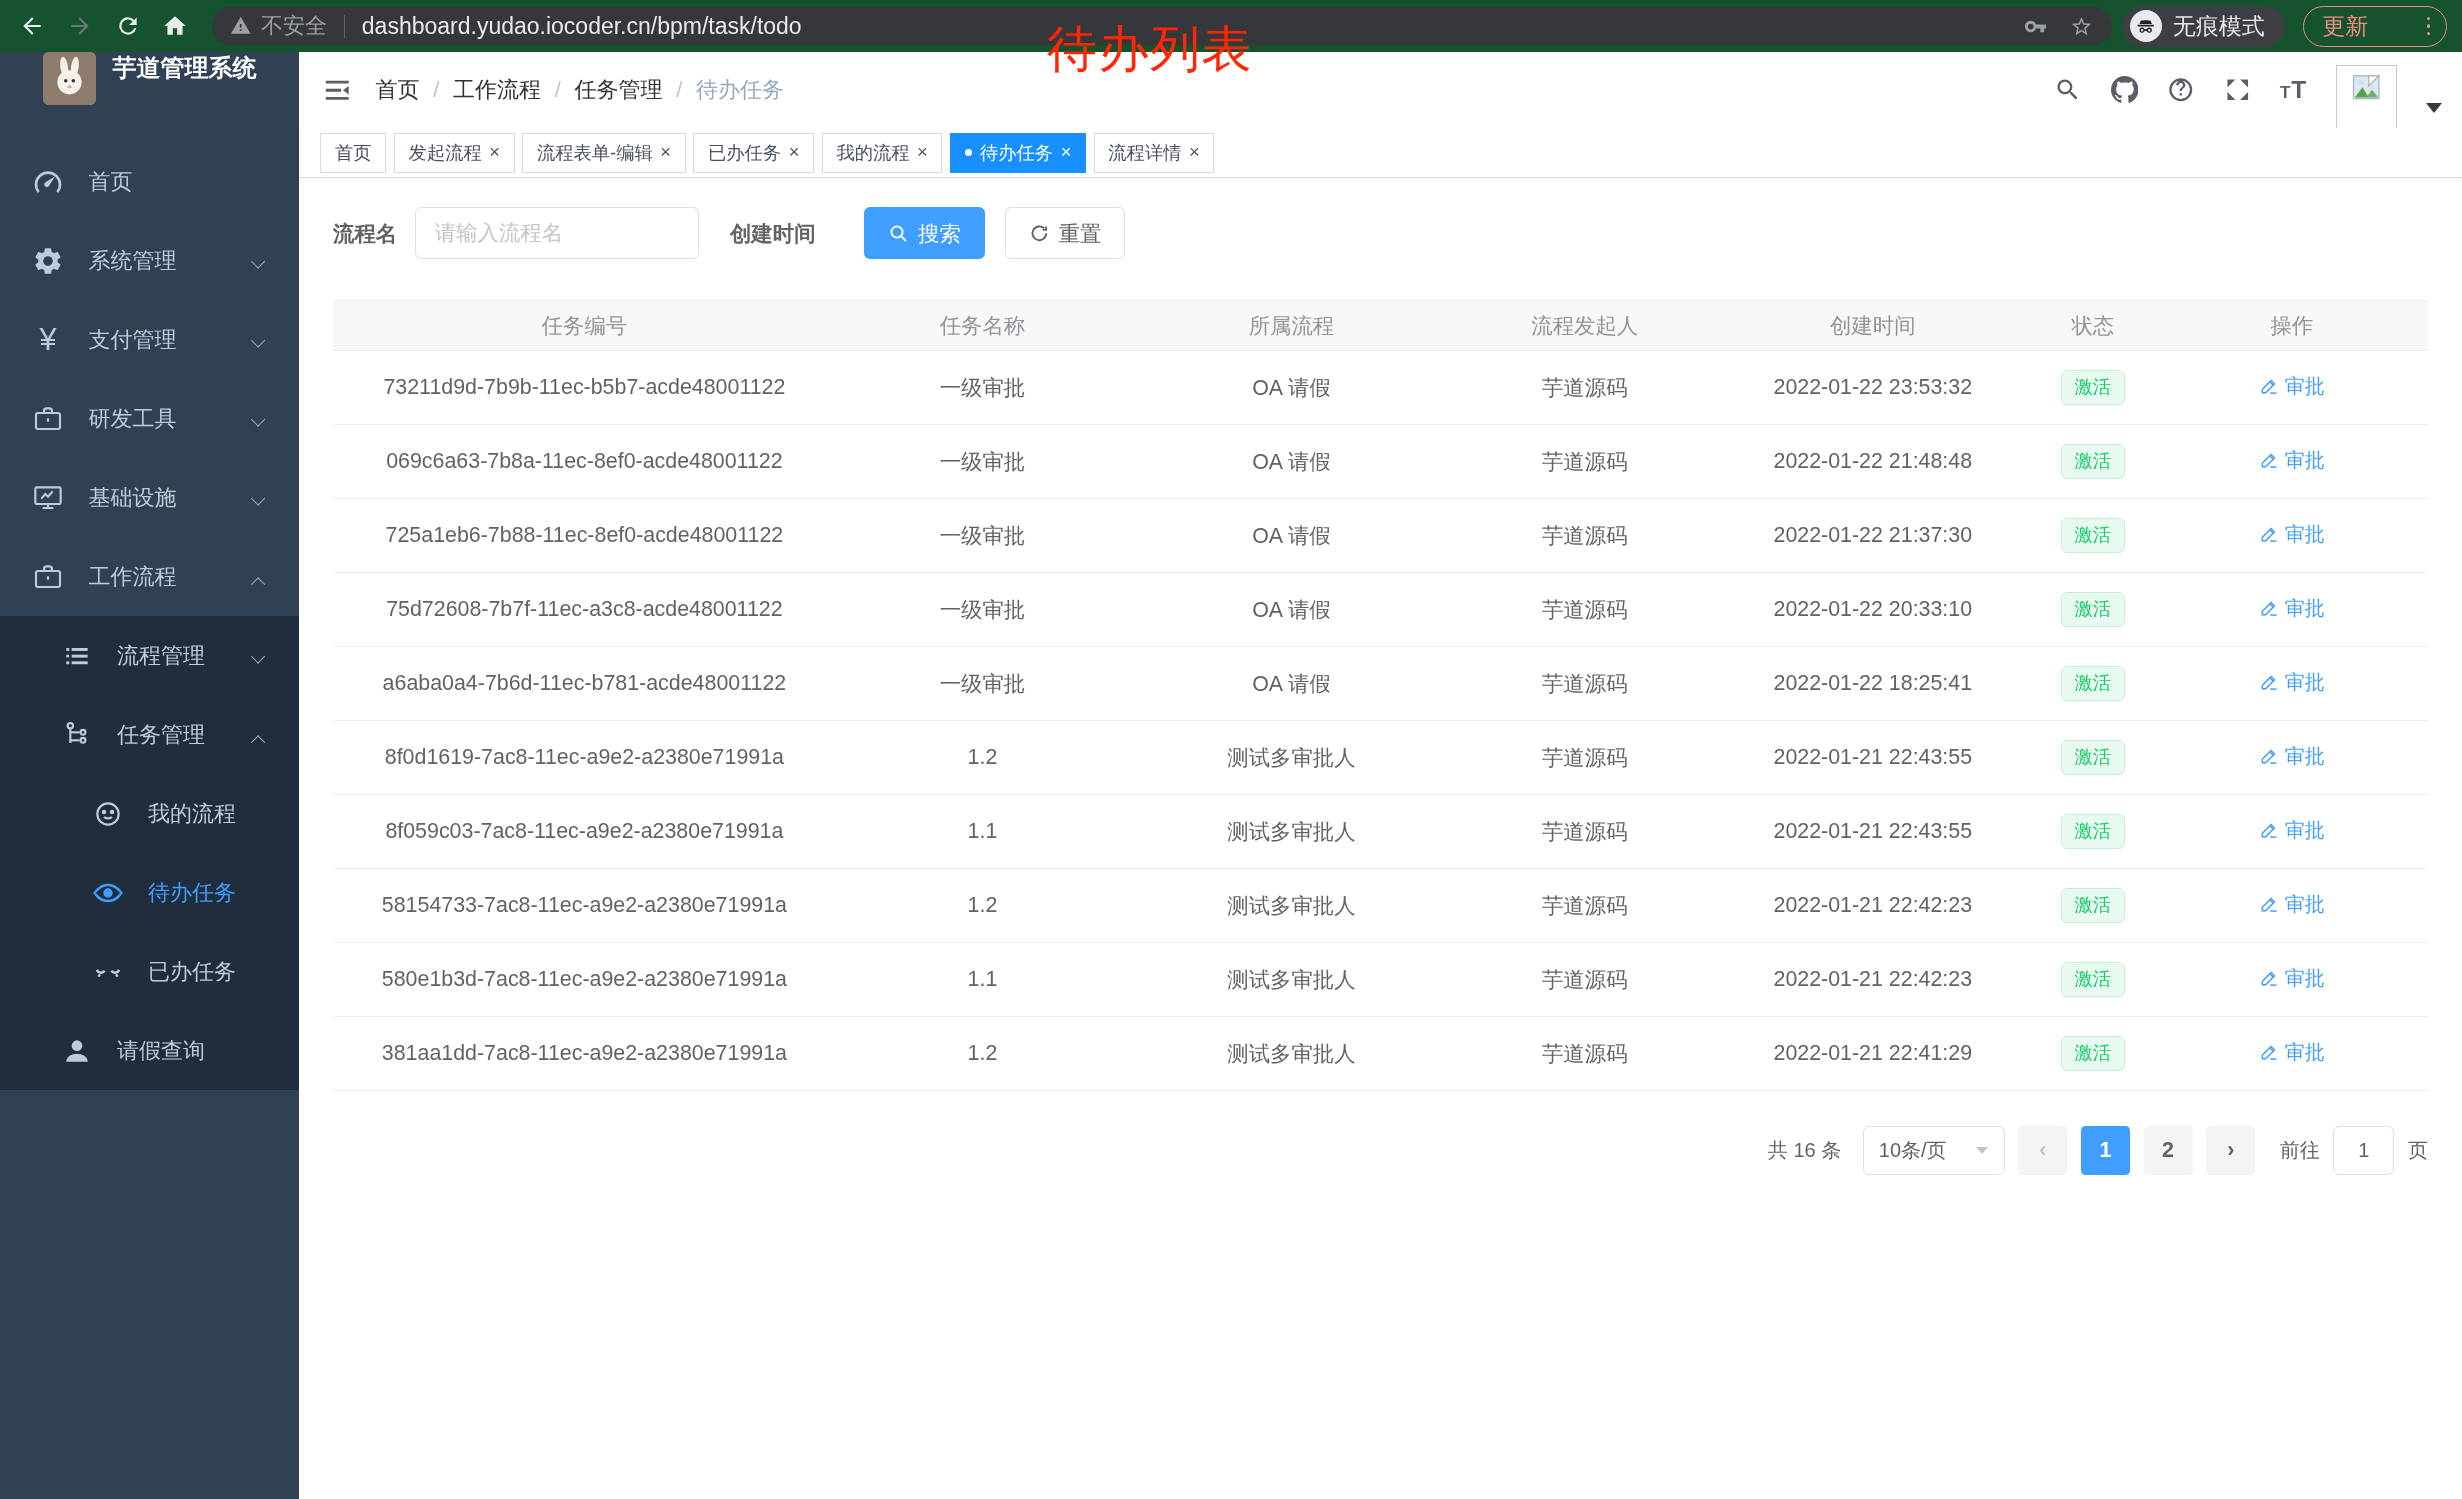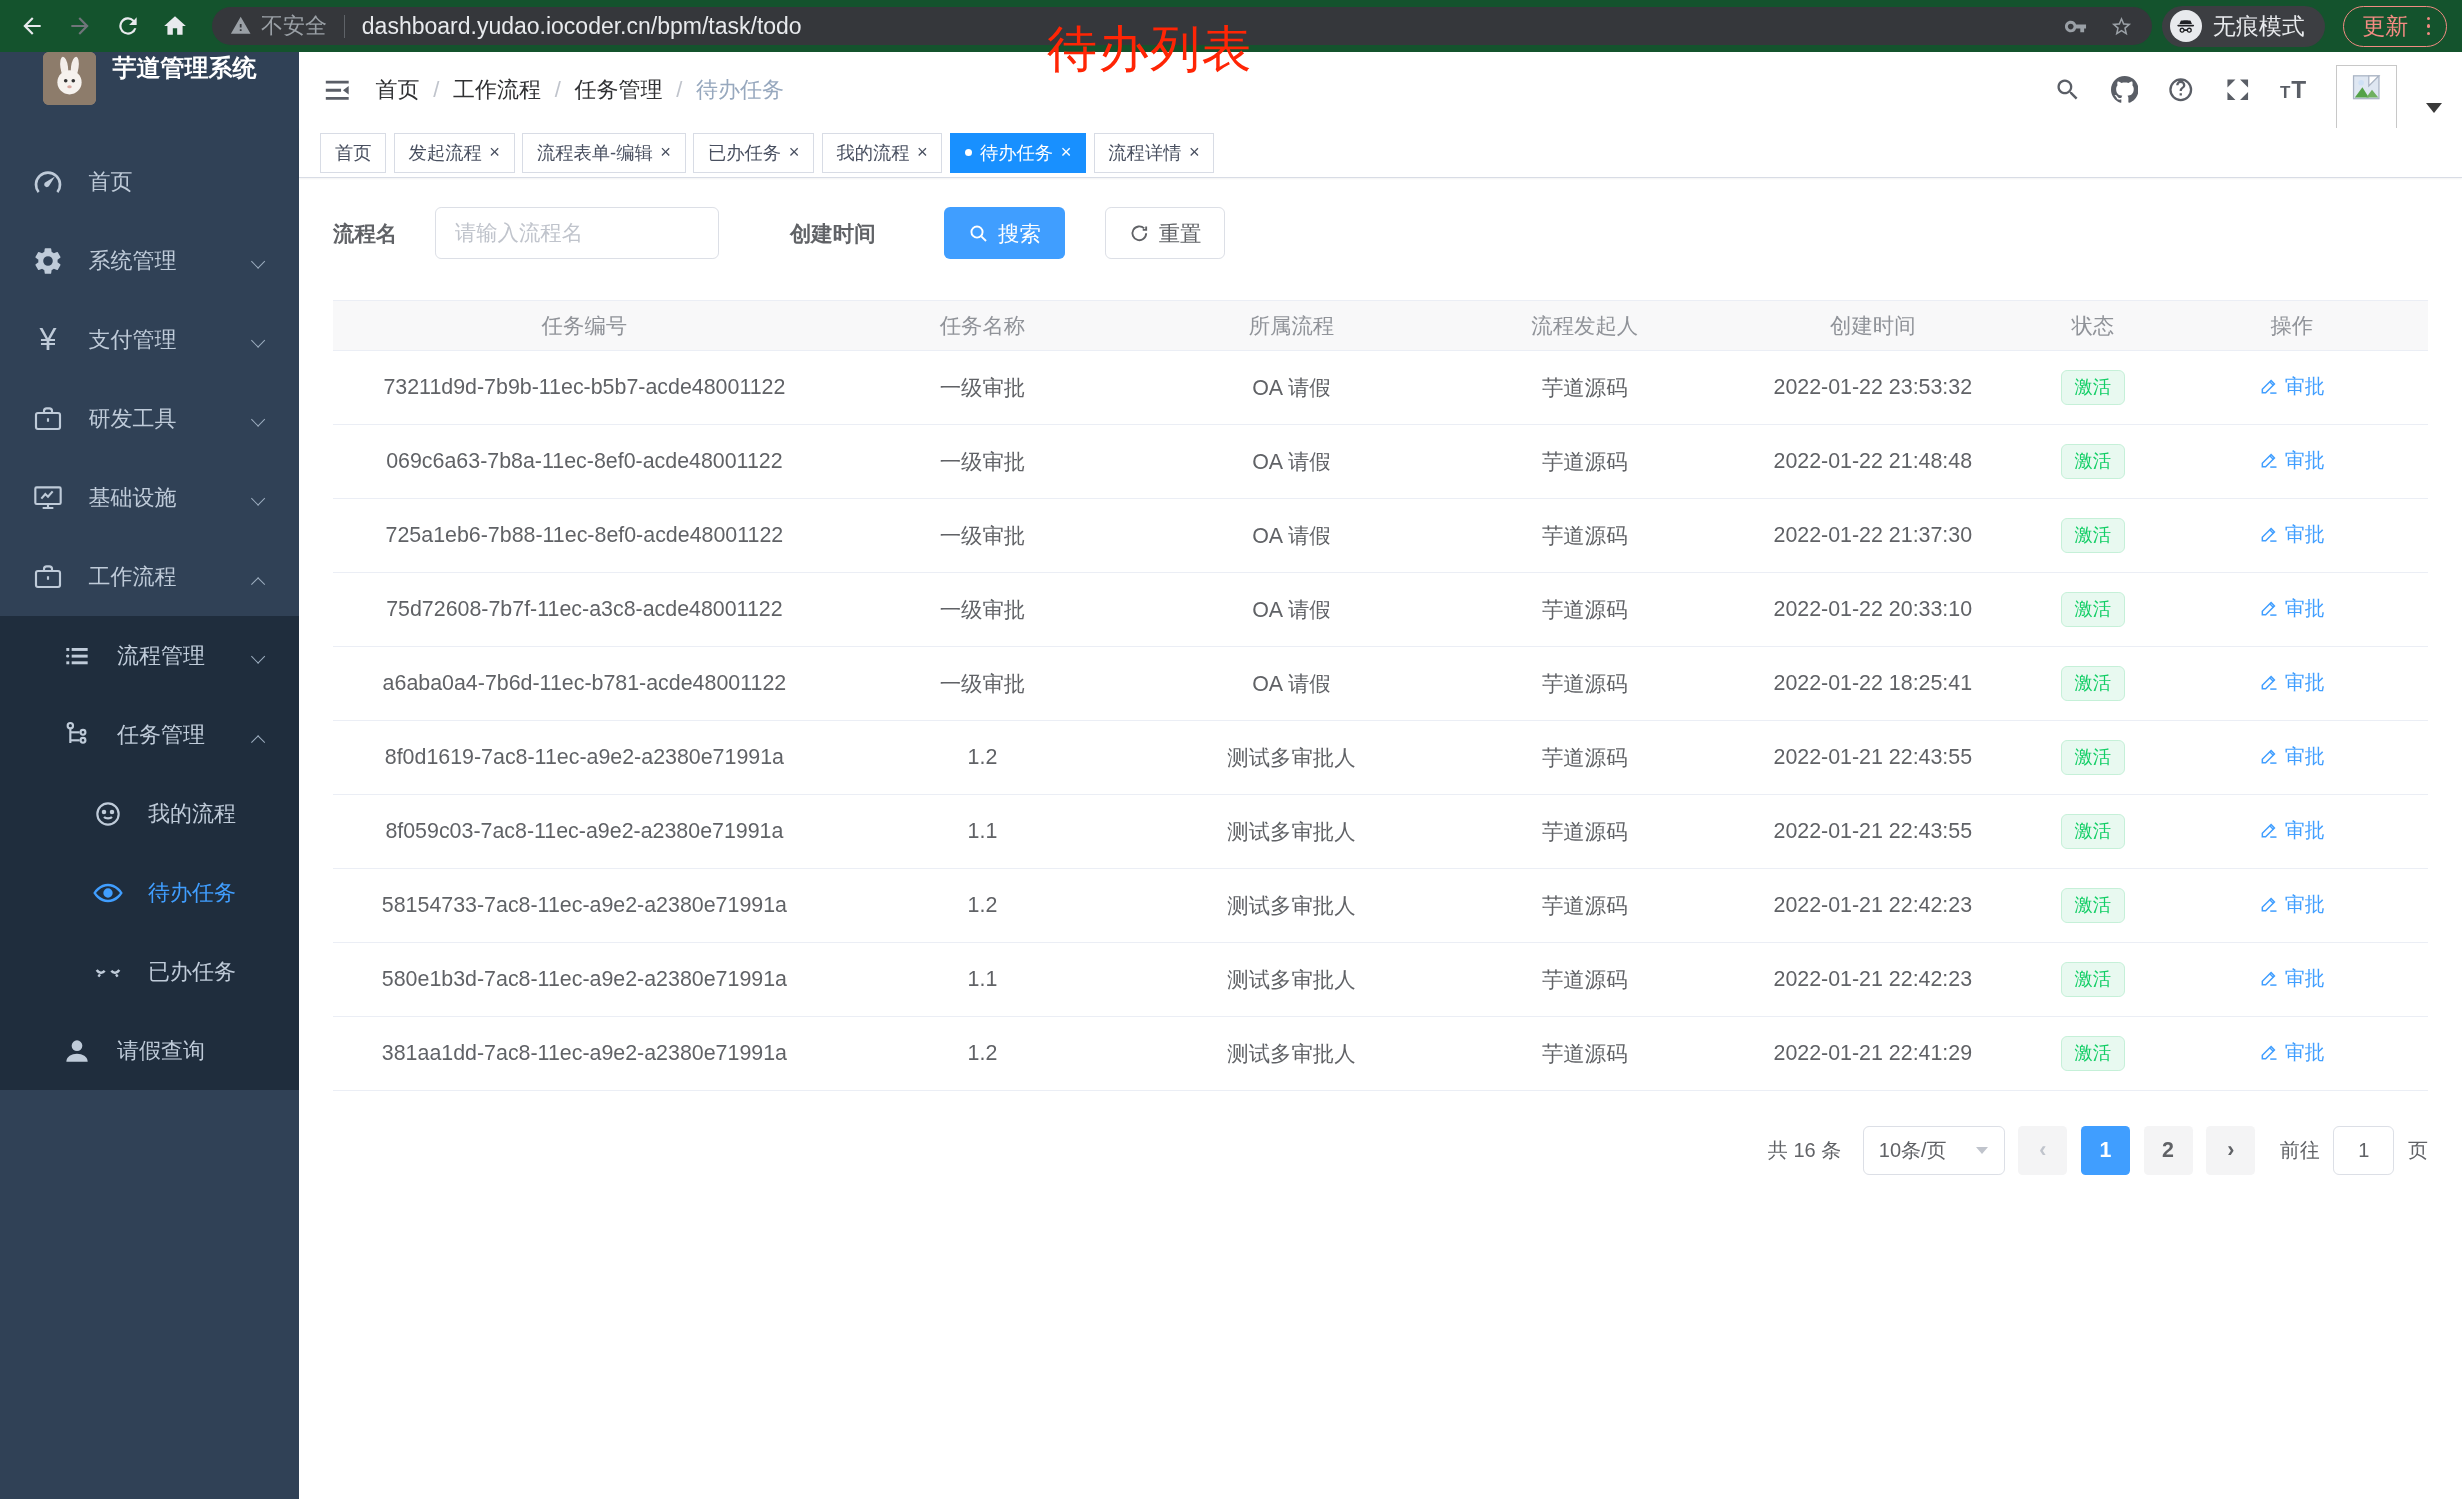--- a/index.html
+++ b/index.html
@@ -16,21 +16,21 @@
   .sec-label { color:#9aa0a6; font-size:22px; margin-left:9.2px; }
   .url-sep { width:0.8px; height:23px; background:#5f6368; margin:0 17px; }
   .url-text { color:#e8eaed; font-size:23px; white-space:nowrap; overflow:hidden; }
   .pill-spacer { flex:1; }
   .urlpill .picon { color:#9aa0a6; margin-left:23px; display:flex; }
   .urlpill .picon svg { width:23px; height:23px; fill:currentColor; }
   .incog { height:41px; background:#3c3e42; border-radius:21.4px; display:flex; align-items:center; padding:0 20px 0 7.6px; flex:none; margin-right:18.3px; }
   .incog .ic { width:32px; height:32px; background:#e8eaed; border-radius:50%; display:flex; align-items:center; justify-content:center; margin-right:10.7px; }
   .incog .ic svg { width:21.4px; height:21.4px; fill:#202124; }
   .incog-label { color:#e8eaed; font-size:23px; }
-  .update { height:41px; border:1.5px solid #f28b82; border-radius:21.4px; color:#f28b82; display:flex; align-items:center; padding:0 10.7px 0 18.3px; flex:none; font-size:23px; }
+  .update { height:41px; border:1.5px solid #f28b82; border-radius:21.4px; color:#f28b82; display:flex; align-items:center; padding:0 10.7px 0 18.3px; flex:none; font-size:23px;gap:40px; }
   .update .dots { display:flex; flex-direction:column; gap:3.8px; margin-left:13.7px; padding:0 4.6px; }
   .update .dots i { width:3.8px; height:3.8px; border-radius:50%; background:#f28b82; }
 
   
   .annotation { position:absolute; left:1047px; top:16px; font-size:50px; color:#ff2505; font-weight:500; z-index:50; letter-spacing:1.5px; }
 
   
   .app { display:flex; height:1448px; }
   .sidebar { width:299px; background:#304156; flex:none; overflow:hidden; }
   .logo-row { height:90px; display:flex; justify-content:center; gap:17px; }
@@ -74,21 +74,21 @@
   
   .tags-bar { height:50px; display:flex; align-items:center; padding-left:21.4px; gap:7.6px; border-bottom:0.8px solid #d8dce5; box-shadow:0 0.8px 2.3px rgba(0,0,0,.08); flex:none; background:#fff; }
   .tag { display:inline-flex; align-items:center; height:40px; border:0.8px solid #d8dce5; background:#fff; color:#495060; font-size:18.3px; padding:0 13.7px; cursor:pointer; white-space:nowrap; }
   .tag .dot { width:7.6px; height:7.6px; border-radius:50%; background:#fff; margin-right:7.6px; display:none; }
   .tag .close { margin-left:7.6px; font-size:18.3px; line-height:1; }
   .tag.active { background:#1890ff; border-color:#1890ff; color:#fff; }
   .tag.active .dot { display:inline-block; }
 
   
   .content { flex:1; padding:29px 34px 0 34px; overflow:hidden; }
-  .filter-row { display:flex; align-items:center;gap:20px; }
+  .filter-row { display:flex; align-items:center; }
   .f-label { font-size:21.4px; font-weight:bold; color:#606266; margin-right:18.3px; white-space:nowrap; }
   .f-input { width:284px; height:52px; border:0.8px solid #dcdfe6; border-radius:6.1px; padding:0 18.3px; font-size:21.4px; color:#606266; outline:none; font-family:inherit; }
   .f-input::placeholder { color:#c0c4cc; }
   .gap40 { width:30.5px; flex:none; }
   .date-box { width:371px; height:52px; border:0.8px solid #dcdfe6; border-radius:6.1px; display:flex; align-items:center; padding:0 17px; }
   .date-box .cal { color:#c0c4cc; display:flex; margin-right:4.6px; }
   .date-box .cal svg { width:23px; height:23px; }
   .date-ph { flex:1; text-align:center; color:#c0c4cc; font-size:21.4px; white-space:nowrap; }
   .date-sep { color:#c0c4cc; font-size:21.4px; margin:0 6.1px; }
   .btn { height:52px; border-radius:6.1px; display:inline-flex; align-items:center; justify-content:center; font-size:21.4px; padding:0 23px; cursor:pointer; border:0.8px solid transparent; white-space:nowrap; }

